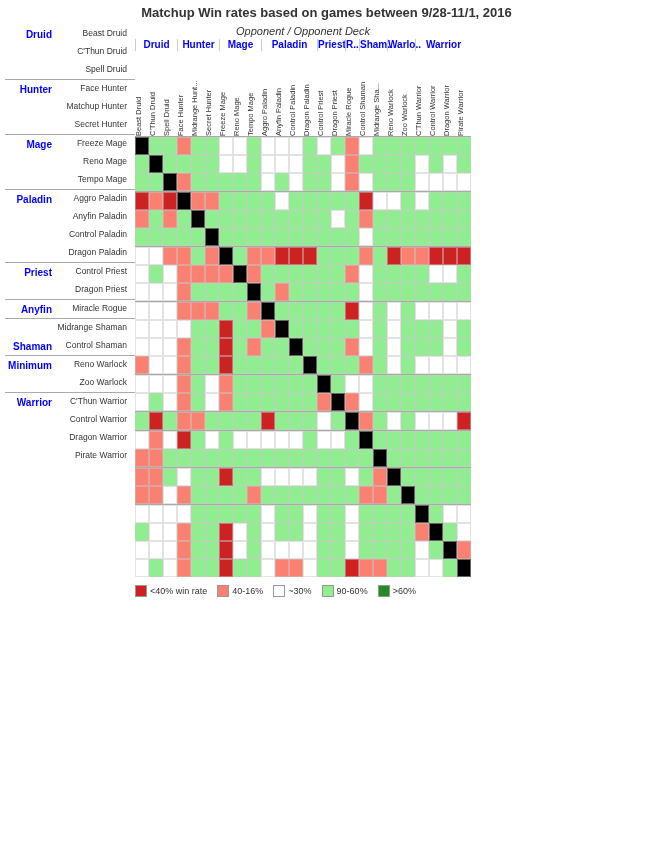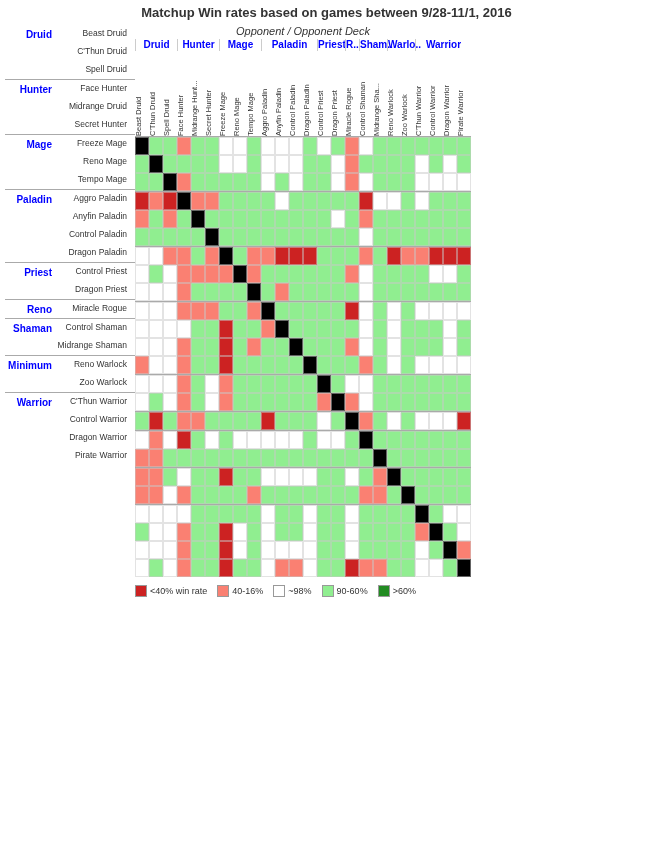--- a/index.html
+++ b/index.html
@@ -73,21 +73,21 @@
             <div style="width: 50px; font-size: 10px; font-weight: bold; color: rgb(0, 0, 255); text-align: right; padding-right: 3px; line-height: 1.1;"></div>
             <div style="width: 75px; font-size: 8.5px; color: rgb(51, 51, 51); text-align: right; padding-right: 3px; line-height: 1.1;">Spell Druid</div>
           </div>
           <div style="height: 1px; background: rgb(170, 170, 170); width: 100%;"></div>
           <div style="display: flex; align-items: center; height: 18px;">
             <div style="width: 50px; font-size: 10px; font-weight: bold; color: rgb(0, 0, 255); text-align: right; padding-right: 3px; line-height: 1.1;">Hunter</div>
             <div style="width: 75px; font-size: 8.5px; color: rgb(51, 51, 51); text-align: right; padding-right: 3px; line-height: 1.1;">Face Hunter</div>
           </div>
           <div style="display: flex; align-items: center; height: 18px;">
             <div style="width: 50px; font-size: 10px; font-weight: bold; color: rgb(0, 0, 255); text-align: right; padding-right: 3px; line-height: 1.1;"></div>
-            <div style="width: 75px; font-size: 8.5px; color: rgb(51, 51, 51); text-align: right; padding-right: 3px; line-height: 1.1;">Midrange Druid</div>
+            <div style="width: 75px; font-size: 8.5px; color: rgb(51, 51, 51); text-align: right; padding-right: 3px; line-height: 1.1;">Matchup Hunter</div>
           </div>
           <div style="display: flex; align-items: center; height: 18px;">
             <div style="width: 50px; font-size: 10px; font-weight: bold; color: rgb(0, 0, 255); text-align: right; padding-right: 3px; line-height: 1.1;"></div>
             <div style="width: 75px; font-size: 8.5px; color: rgb(51, 51, 51); text-align: right; padding-right: 3px; line-height: 1.1;">Secret Hunter</div>
           </div>
           <div style="height: 1px; background: rgb(170, 170, 170); width: 100%;"></div>
           <div style="display: flex; align-items: center; height: 18px;">
             <div style="width: 50px; font-size: 10px; font-weight: bold; color: rgb(0, 0, 255); text-align: right; padding-right: 3px; line-height: 1.1;">Mage</div>
             <div style="width: 75px; font-size: 8.5px; color: rgb(51, 51, 51); text-align: right; padding-right: 3px; line-height: 1.1;">Freeze Mage</div>
           </div>
@@ -120,31 +120,31 @@
           <div style="display: flex; align-items: center; height: 18px;">
             <div style="width: 50px; font-size: 10px; font-weight: bold; color: rgb(0, 0, 255); text-align: right; padding-right: 3px; line-height: 1.1;">Priest</div>
             <div style="width: 75px; font-size: 8.5px; color: rgb(51, 51, 51); text-align: right; padding-right: 3px; line-height: 1.1;">Control Priest</div>
           </div>
           <div style="display: flex; align-items: center; height: 18px;">
             <div style="width: 50px; font-size: 10px; font-weight: bold; color: rgb(0, 0, 255); text-align: right; padding-right: 3px; line-height: 1.1;"></div>
             <div style="width: 75px; font-size: 8.5px; color: rgb(51, 51, 51); text-align: right; padding-right: 3px; line-height: 1.1;">Dragon Priest</div>
           </div>
           <div style="height: 1px; background: rgb(170, 170, 170); width: 100%;"></div>
           <div style="display: flex; align-items: center; height: 18px;">
-            <div style="width: 50px; font-size: 10px; font-weight: bold; color: rgb(0, 0, 255); text-align: right; padding-right: 3px; line-height: 1.1;">Reno</div>
+            <div style="width: 50px; font-size: 10px; font-weight: bold; color: rgb(0, 0, 255); text-align: right; padding-right: 3px; line-height: 1.1;">Anyfin</div>
             <div style="width: 75px; font-size: 8.5px; color: rgb(51, 51, 51); text-align: right; padding-right: 3px; line-height: 1.1;">Miracle Rogue</div>
           </div>
           <div style="height: 1px; background: rgb(170, 170, 170); width: 100%;"></div>
+          <div style="display: flex; align-items: center; height: 18px;">
+            <div style="width: 50px; font-size: 10px; font-weight: bold; color: rgb(0, 0, 255); text-align: right; padding-right: 3px; line-height: 1.1;"></div>
+            <div style="width: 75px; font-size: 8.5px; color: rgb(51, 51, 51); text-align: right; padding-right: 3px; line-height: 1.1;">Midrange Shaman</div>
+          </div>
           <div style="display: flex; align-items: center; height: 18px;">
             <div style="width: 50px; font-size: 10px; font-weight: bold; color: rgb(0, 0, 255); text-align: right; padding-right: 3px; line-height: 1.1;">Shaman</div>
             <div style="width: 75px; font-size: 8.5px; color: rgb(51, 51, 51); text-align: right; padding-right: 3px; line-height: 1.1;">Control Shaman</div>
-          </div>
-          <div style="display: flex; align-items: center; height: 18px;">
-            <div style="width: 50px; font-size: 10px; font-weight: bold; color: rgb(0, 0, 255); text-align: right; padding-right: 3px; line-height: 1.1;"></div>
-            <div style="width: 75px; font-size: 8.5px; color: rgb(51, 51, 51); text-align: right; padding-right: 3px; line-height: 1.1;">Midrange Shaman</div>
           </div>
           <div style="height: 1px; background: rgb(170, 170, 170); width: 100%;"></div>
           <div style="display: flex; align-items: center; height: 18px;">
             <div style="width: 50px; font-size: 10px; font-weight: bold; color: rgb(0, 0, 255); text-align: right; padding-right: 3px; line-height: 1.1;">Minimum</div>
             <div style="width: 75px; font-size: 8.5px; color: rgb(51, 51, 51); text-align: right; padding-right: 3px; line-height: 1.1;">Reno Warlock</div>
           </div>
           <div style="display: flex; align-items: center; height: 18px;">
             <div style="width: 50px; font-size: 10px; font-weight: bold; color: rgb(0, 0, 255); text-align: right; padding-right: 3px; line-height: 1.1;"></div>
             <div style="width: 75px; font-size: 8.5px; color: rgb(51, 51, 51); text-align: right; padding-right: 3px; line-height: 1.1;">Zoo Warlock</div>
           </div>
@@ -851,21 +851,21 @@
       <div style="display: flex; align-items: center; gap: 3px;">
         <div style="width: 12px; height: 12px; background-color: rgb(204, 34, 34); border: 1px solid rgb(153, 153, 153);"></div>
         <span>&lt;40% win rate</span>
       </div>
       <div style="display: flex; align-items: center; gap: 3px;">
         <div style="width: 12px; height: 12px; background-color: rgb(250, 128, 114); border: 1px solid rgb(153, 153, 153);"></div>
         <span>40-16%</span>
       </div>
       <div style="display: flex; align-items: center; gap: 3px;">
         <div style="width: 12px; height: 12px; background-color: rgb(255, 255, 255); border: 1px solid rgb(153, 153, 153);"></div>
-        <span>~98%</span>
+        <span>~30%</span>
       </div>
       <div style="display: flex; align-items: center; gap: 3px;">
         <div style="width: 12px; height: 12px; background-color: rgb(144, 238, 144); border: 1px solid rgb(153, 153, 153);"></div>
         <span>90-60%</span>
       </div>
       <div style="display: flex; align-items: center; gap: 3px;">
         <div style="width: 12px; height: 12px; background-color: rgb(34, 139, 34); border: 1px solid rgb(153, 153, 153);"></div>
         <span>&gt;60%</span>
       </div>
     </div>

